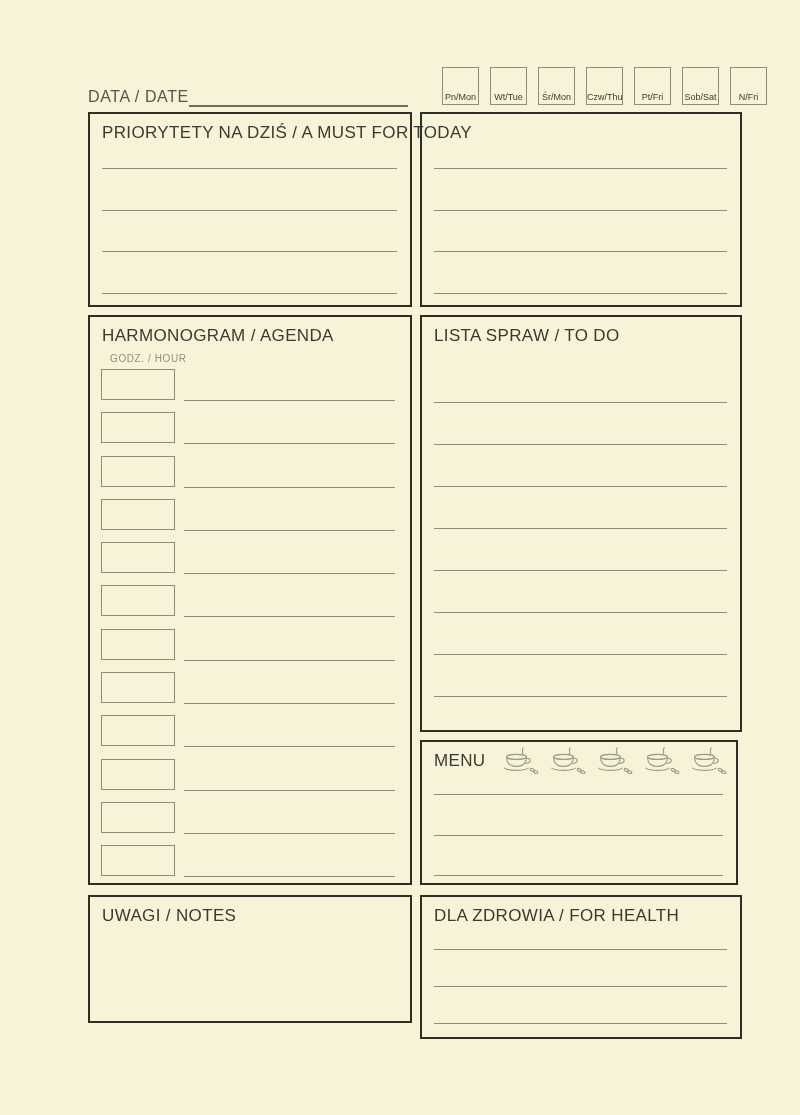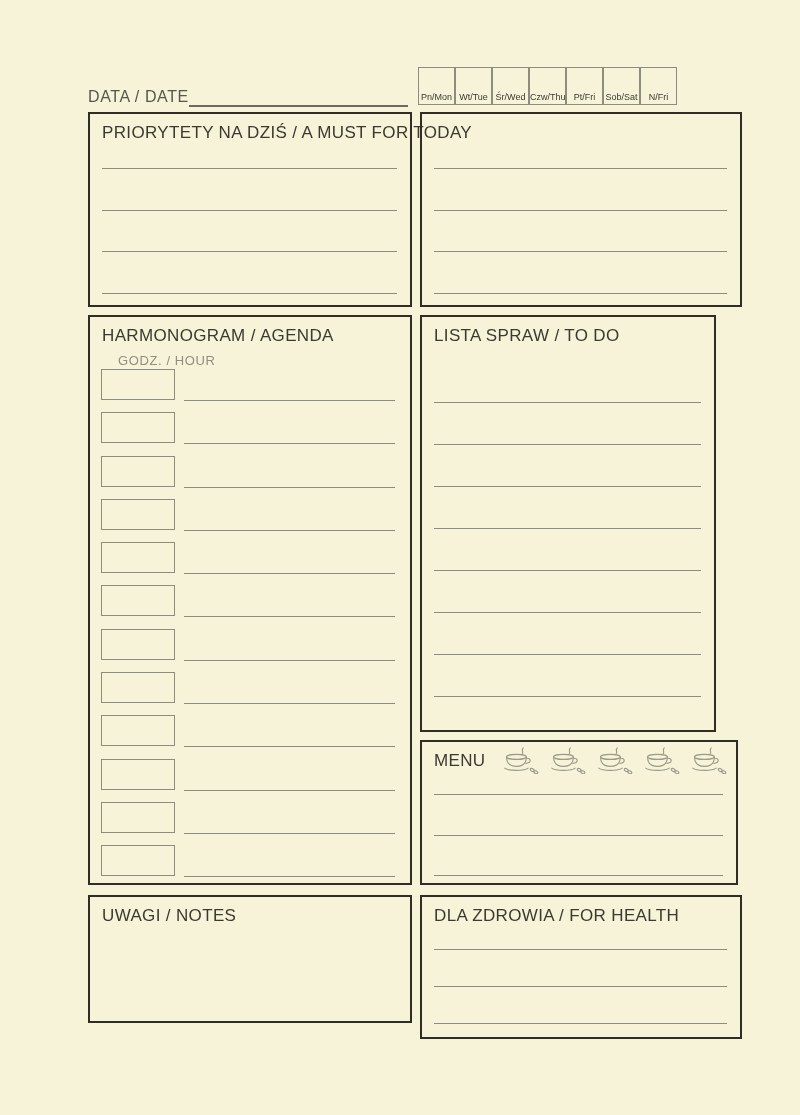--- a/index.html
+++ b/index.html
@@ -4,47 +4,47 @@
 <style>
   *{margin:0;padding:0;box-sizing:border-box}
   html,body{width:800px;height:1115px}
   body{position:relative;background:#f6f3d8;font-family:"Liberation Sans",sans-serif;overflow:hidden}
 
   .date-label{position:absolute;left:88px;top:88px;font-size:16px;font-weight:normal;
     color:#57564b;letter-spacing:.6px;white-space:nowrap}
   .date-underline{position:absolute;left:189px;top:105px;width:219px;height:0;
     border-bottom:2px solid #6b6a5e}
 
-  .days{position:absolute;left:418px;top:67px;display:flex;}
+  .days{position:absolute;left:442px;top:67px;display:flex;gap:11px}
   .daybox{width:37px;height:38px;border:1.5px solid #8d8d7d;position:relative;background:transparent}
   .daylabel{position:absolute;bottom:2px;left:0;right:0;text-align:center;
     font-size:9px;color:#3b3a30;white-space:nowrap}
 
   .section{position:absolute;border:2px solid #2f2e26}
   .sec-title{position:absolute;left:12px;top:9px;font-size:17px;color:#3b3a30;
     letter-spacing:.35px;white-space:nowrap}
 
   .sec-priorities{left:88px;top:112px;width:324px;height:195px}
   .sec-phone{left:420px;top:112px;width:322px;height:195px}
   .sec-agenda{left:88px;top:315px;width:324px;height:570px}
-  .sec-todo{left:420px;top:315px;width:296px;height:417px}
+  .sec-todo{left:420px;top:315px;width:322px;height:417px}
   .sec-menu{left:420px;top:740px;width:318px;height:145px}
   .sec-notes{left:88px;top:895px;width:324px;height:128px}
   .sec-health{left:420px;top:895px;width:322px;height:144px}
 
   .rule{height:0;border-bottom:1.5px solid #8d8d7d}
   .lines-area{position:absolute;left:12px;right:13px;display:flex;
     flex-direction:column;justify-content:space-between}
   .la-priorities{top:54px;bottom:11px}
   .la-phone{top:54px;bottom:11px}
   .la-todo{top:85px;bottom:33px}
   .la-menu{top:52px;bottom:7px}
   .la-health{top:52px;bottom:13px}
 
-  .hour-label{position:absolute;left:28px;top:36px;font-size:13px;color:#90907f;
+  .hour-label{position:absolute;left:20px;top:36px;font-size:10px;color:#90907f;
     letter-spacing:.6px;white-space:nowrap}
   .agenda-rows{position:absolute;left:0;right:0;top:52px}
   .agenda-row{position:relative;height:43.3px}
   .hourbox{position:absolute;left:11px;top:0;width:74px;height:31px;border:1.5px solid #8d8d7d}
   .agenda-line{position:absolute;left:94px;right:15px;top:31px}
 
   .menu-cups{position:absolute;top:5px;right:9px;display:flex;gap:10px;align-items:flex-start}
   .menu-cups span{display:block;line-height:0}
 </style>
 </head>
@@ -56,21 +56,21 @@
   <div class="date-underline"></div>
 
   <div class="days">
       <div class="daybox">
         <span class="daylabel">Pn/Mon</span>
       </div>
       <div class="daybox">
         <span class="daylabel">Wt/Tue</span>
       </div>
       <div class="daybox">
-        <span class="daylabel">Śr/Wed</span>
+        <span class="daylabel">Śr/Mon</span>
       </div>
       <div class="daybox">
         <span class="daylabel">Czw/Thu</span>
       </div>
       <div class="daybox">
         <span class="daylabel">Pt/Fri</span>
       </div>
       <div class="daybox">
         <span class="daylabel">Sob/Sat</span>
       </div>

